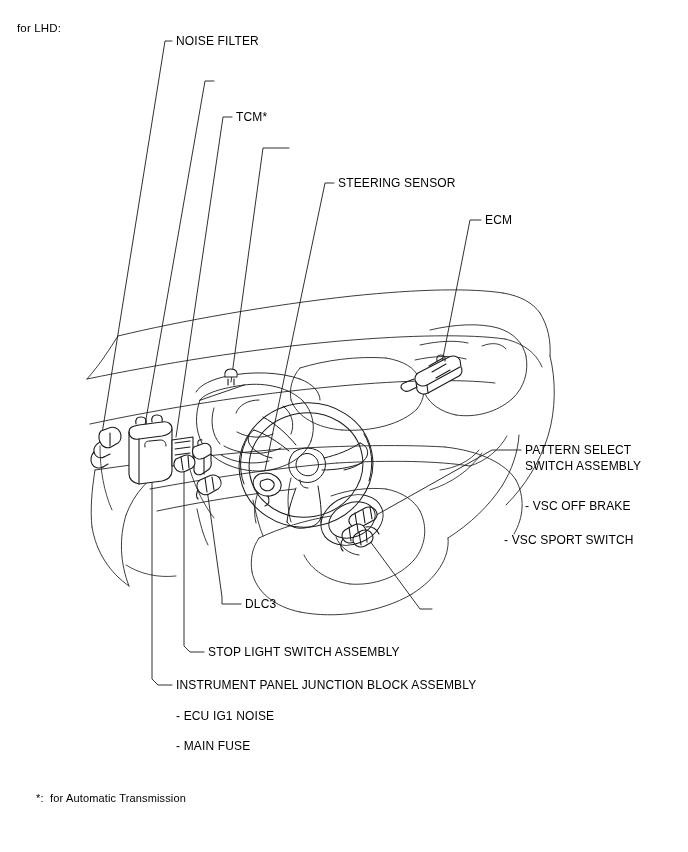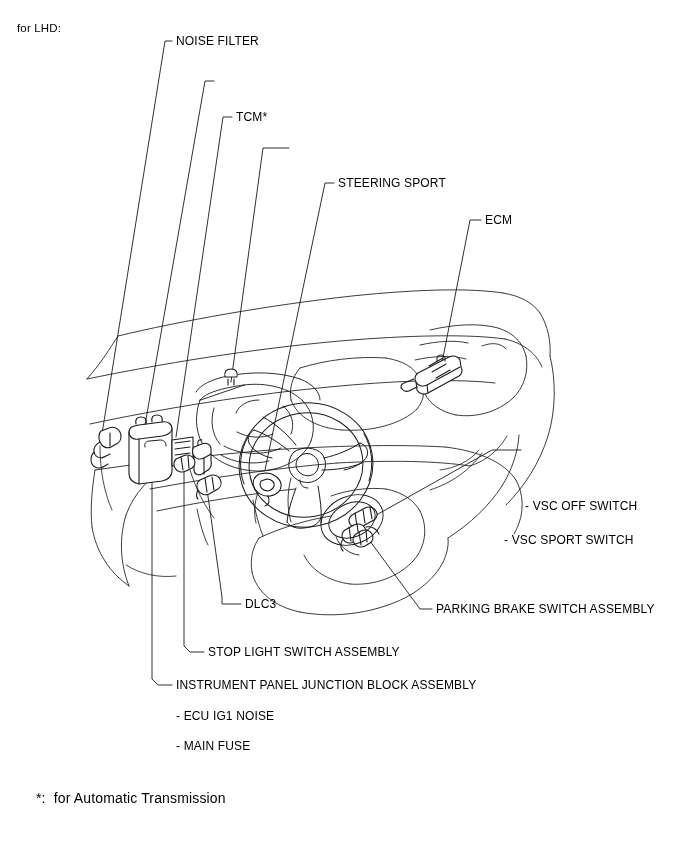--- a/index.html
+++ b/index.html
@@ -32,21 +32,21 @@
     font-size: 12px;
     line-height: 15.5px;
     letter-spacing: 0.15px;
     color: #000000;
     white-space: pre;
   }
   .lbl-head {
     font-size: 11.5px;
   }
   .lbl-note {
-    font-size: 14px;
+    font-size: 11px;
   }
   .lbl-multi {
     white-space: pre-line;
   }
 </style>
 </head>
 <body>
 
 <div id="page">
 
@@ -300,30 +300,31 @@
   </svg>
 
   <div class="lbl lbl-head" style="left:17px; top:21px;">for LHD:</div>
 
   <div class="lbl" style="left:176px; top:34px;">NOISE FILTER</div>
 
 
   <div class="lbl" style="left:236px; top:110px;">TCM*</div>
 
 
-  <div class="lbl" style="left:338px; top:176px;">STEERING SPORT</div>
+  <div class="lbl" style="left:338px; top:176px;">STEERING SENSOR</div>
 
   <div class="lbl" style="left:485px; top:213px;">ECM</div>
 
-
-  <div class="lbl" style="left:525px; top:499px;">- VSC OFF SWITCH</div>
+  <div class="lbl lbl-multi" style="left:525px; top:443px;">PATTERN SELECT
+SWITCH ASSEMBLY</div>
+
+  <div class="lbl" style="left:525px; top:499px;">- VSC OFF BRAKE</div>
 
   <div class="lbl" style="left:504px; top:533px;">- VSC SPORT SWITCH</div>
 
-  <div class="lbl" style="left:436px; top:602px;">PARKING BRAKE SWITCH ASSEMBLY</div>
 
   <div class="lbl" style="left:245px; top:597px;">DLC3</div>
 
   <div class="lbl" style="left:208px; top:645px;">STOP LIGHT SWITCH ASSEMBLY</div>
 
   <div class="lbl" style="left:176px; top:678px;">INSTRUMENT PANEL JUNCTION BLOCK ASSEMBLY</div>
 
   <div class="lbl" style="left:176px; top:709px;">- ECU IG1 NOISE</div>
 
   <div class="lbl" style="left:176px; top:739px;">- MAIN FUSE</div>

